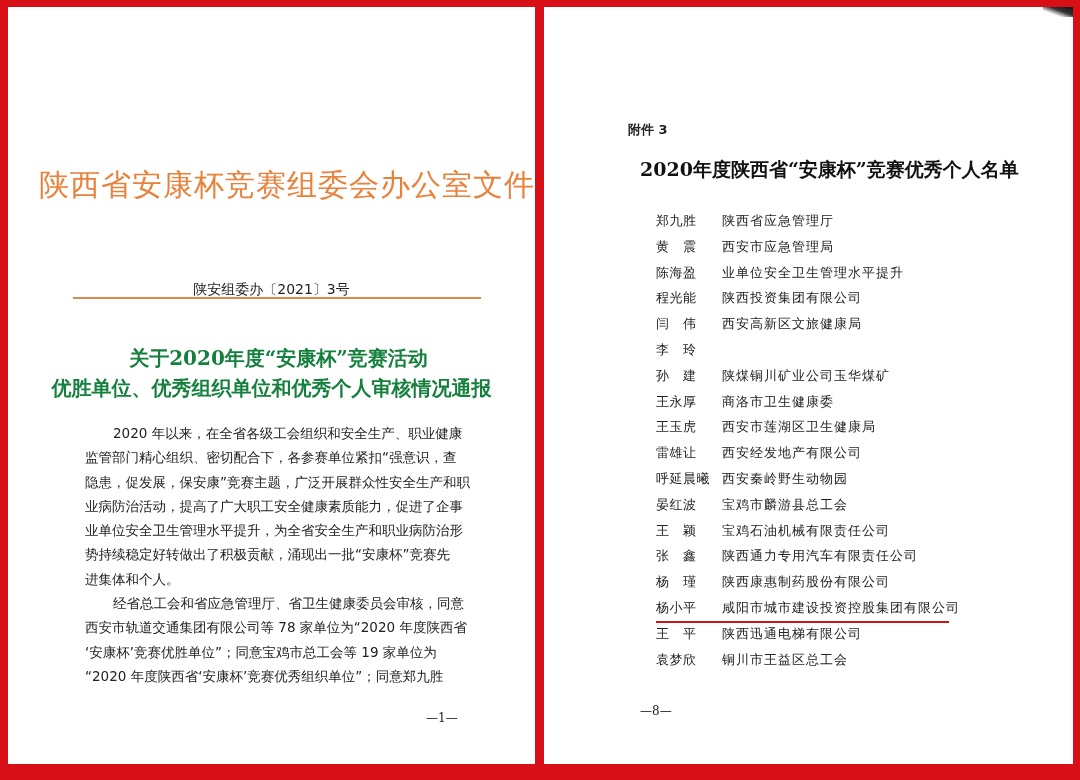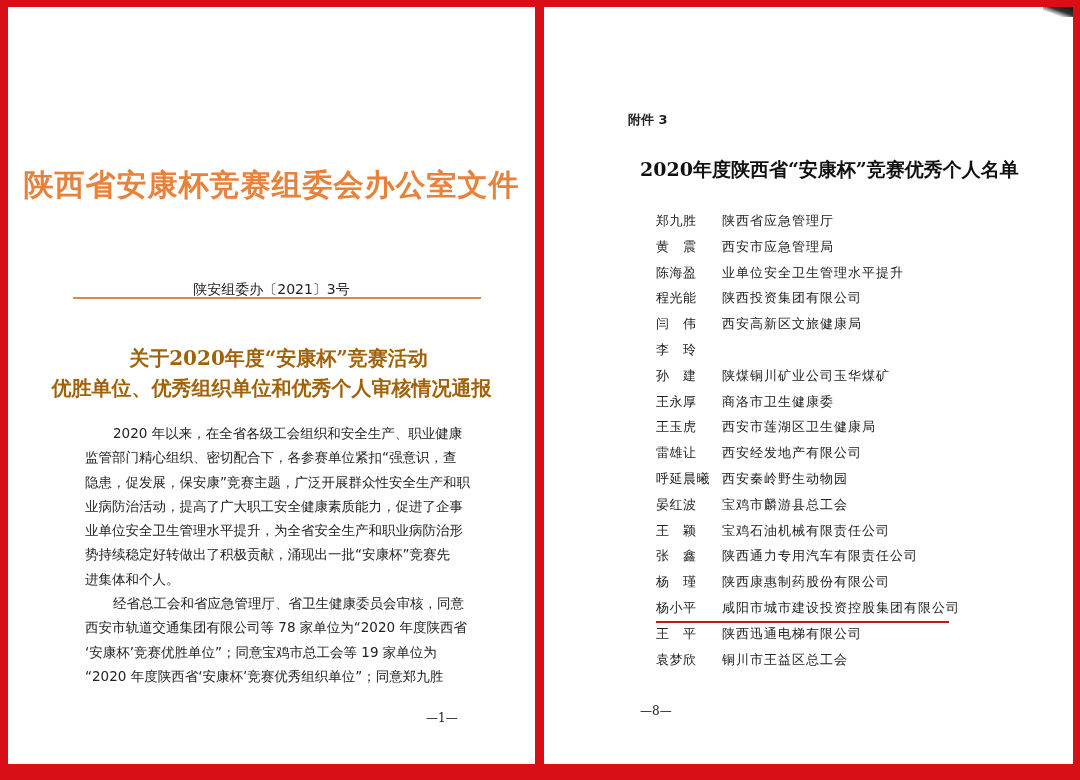--- a/index.html
+++ b/index.html
@@ -16,53 +16,53 @@
   #page-left { left: 8px; top: 7px; width: 527px; height: 757px; }
   #page-right { left: 544px; top: 7px; width: 529px; height: 757px; }
   .corner-shadow {
     position: absolute; right: 0; top: 0; width: 30px; height: 10px;
     background: linear-gradient(200deg, #111 0%, #333 40%, rgba(255,255,255,0) 70%);
   }
 
   
   .doc-header {
     position: absolute; left: 0; width: 100%; top: 158px;
-    text-align: center; color: #e8813a; font-weight: bold;
+    text-align: right; color: #e8813a; font-weight: normal;
     font-size: 30px; letter-spacing: 1px;
     font-family: "DejaVu Serif", serif;
   }
   .doc-number {
     position: absolute; left: 0; width: 100%; top: 274px;
     text-align: center; font-size: 14px; color: #222;
     font-family: "DejaVu Sans", sans-serif;
   }
   .doc-rule {
     position: absolute; left: 65px; width: 408px; top: 290px; height: 2px;
     background: #d98a50;
   }
   .title-lines {
     position: absolute; left: 0; width: 100%; top: 336px;
-    text-align: center; font-weight: bold; font-size: 20px; color: #a16207;
+    text-align: center; font-weight: bold; font-size: 20px; color: #15803d;
     line-height: 30px;
   }
   .title-lines div:first-child { padding-left: 14px; }
   .body-text {
     position: absolute; left: 77px; width: 400px; top: 414px;
     font-size: 13.5px; color: #222; line-height: 24.3px;
     font-family: "DejaVu Sans", sans-serif;
   }
   .body-text .line { white-space: nowrap; }
   .body-text .indent { padding-left: 28px; }
   .page-num-left {
     position: absolute; left: 418px; top: 704px; font-size: 12px; color: #222;
   }
 
   
   .attachment {
-    position: absolute; left: 84px; top: 104px; font-size: 13px;
+    position: absolute; left: 84px; top: 114px; font-size: 13px;
     font-weight: bold; color: #222; font-family: "DejaVu Sans", sans-serif;
   }
   .list-title {
     position: absolute; left: 96px; top: 150px; font-size: 19px;
     font-weight: bold; color: #111;
   }
   .roster {
     position: absolute; left: 80px; top: 201px; width: 400px;
     font-family: "DejaVu Sans", sans-serif; font-size: 13px; color: #222; margin-left: 32px;
   }

